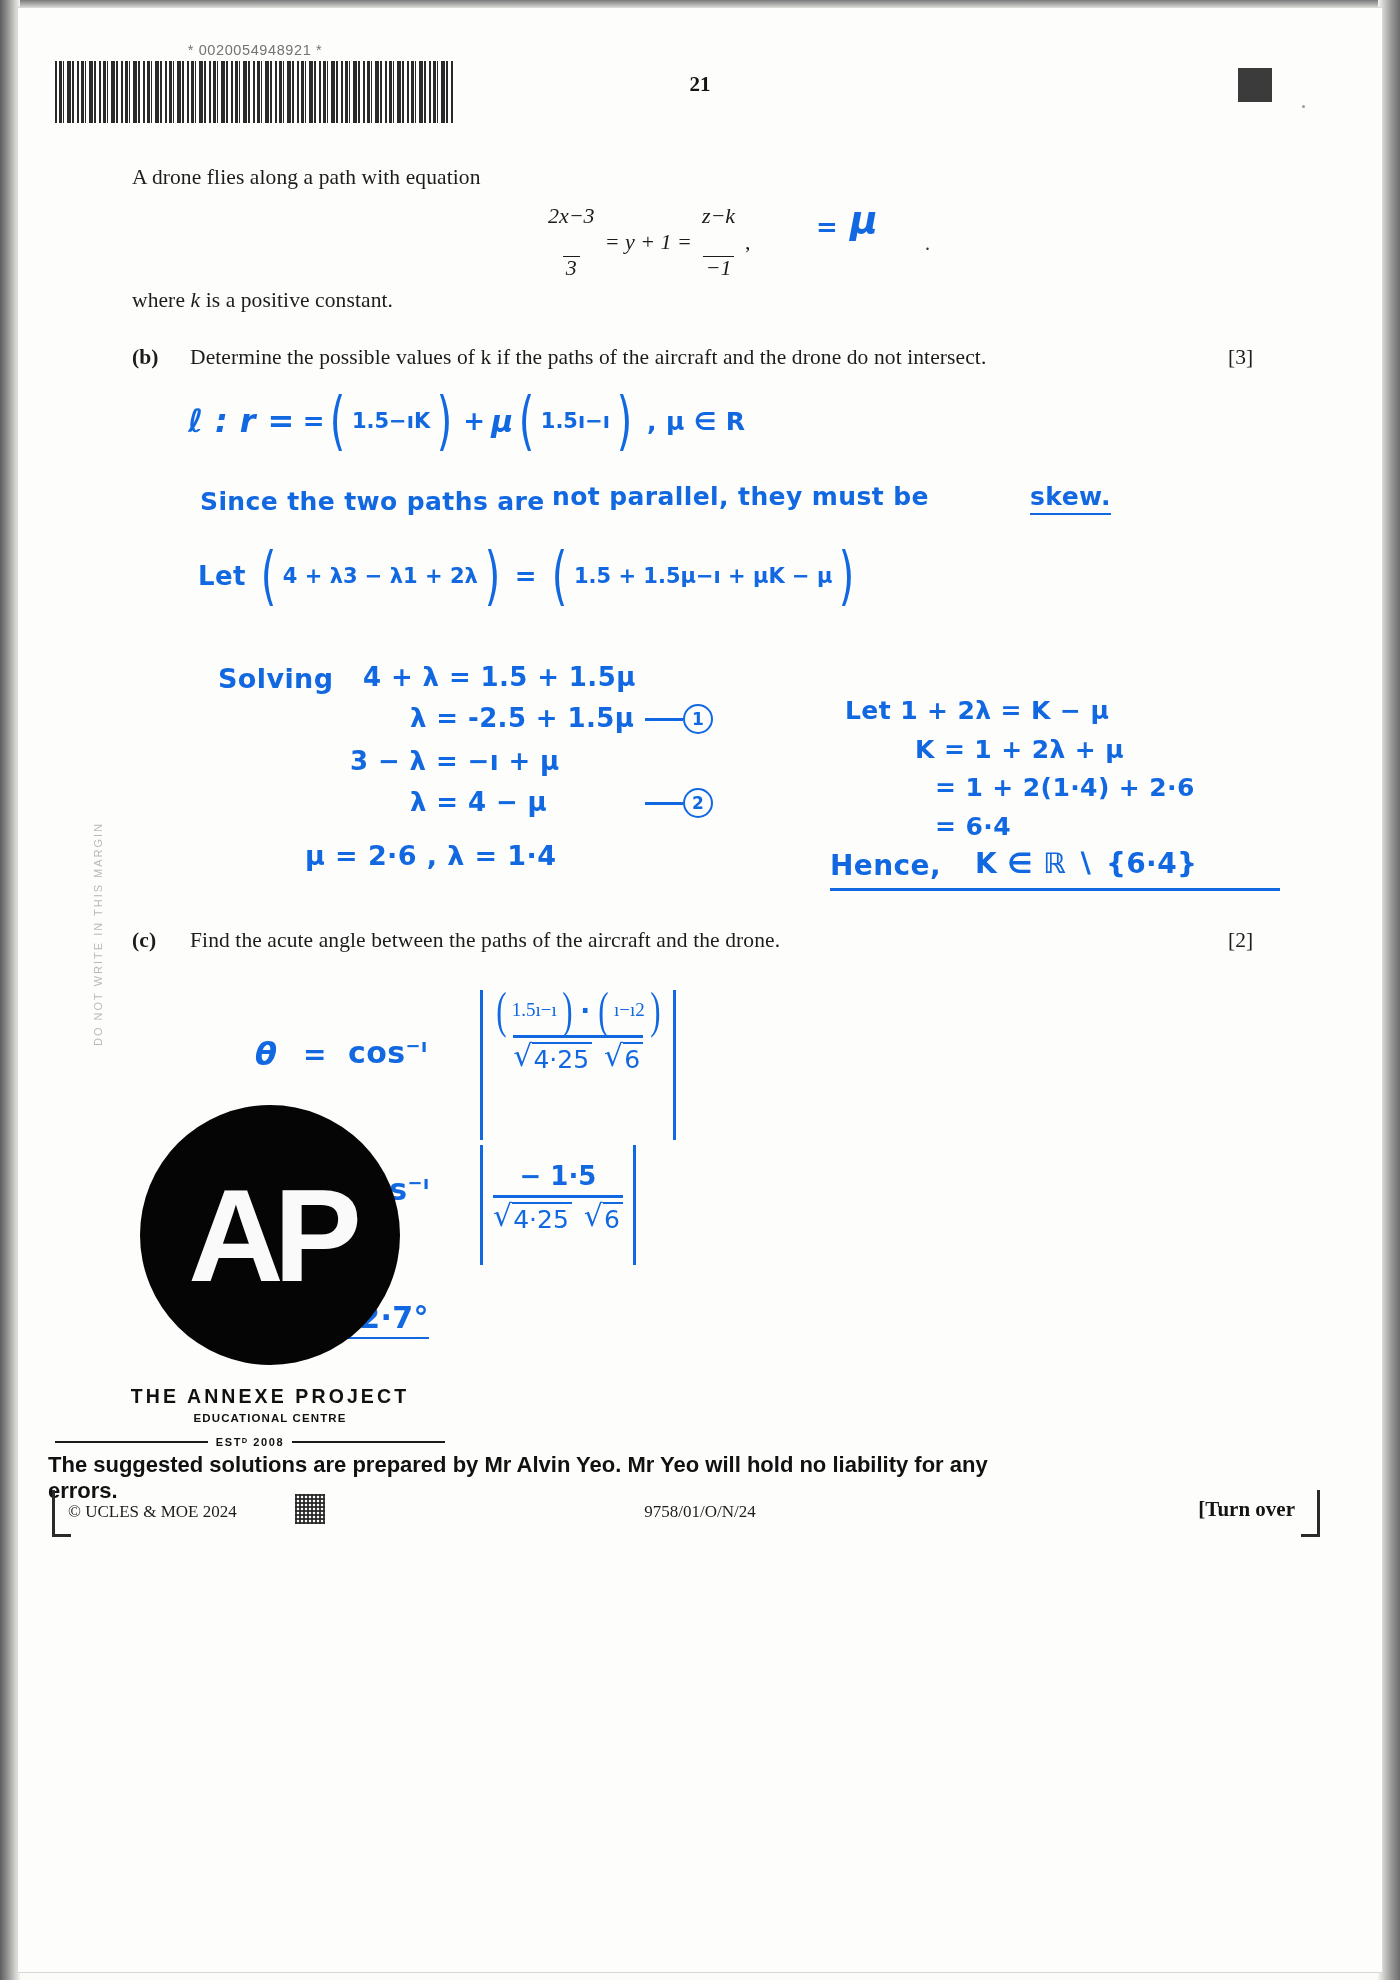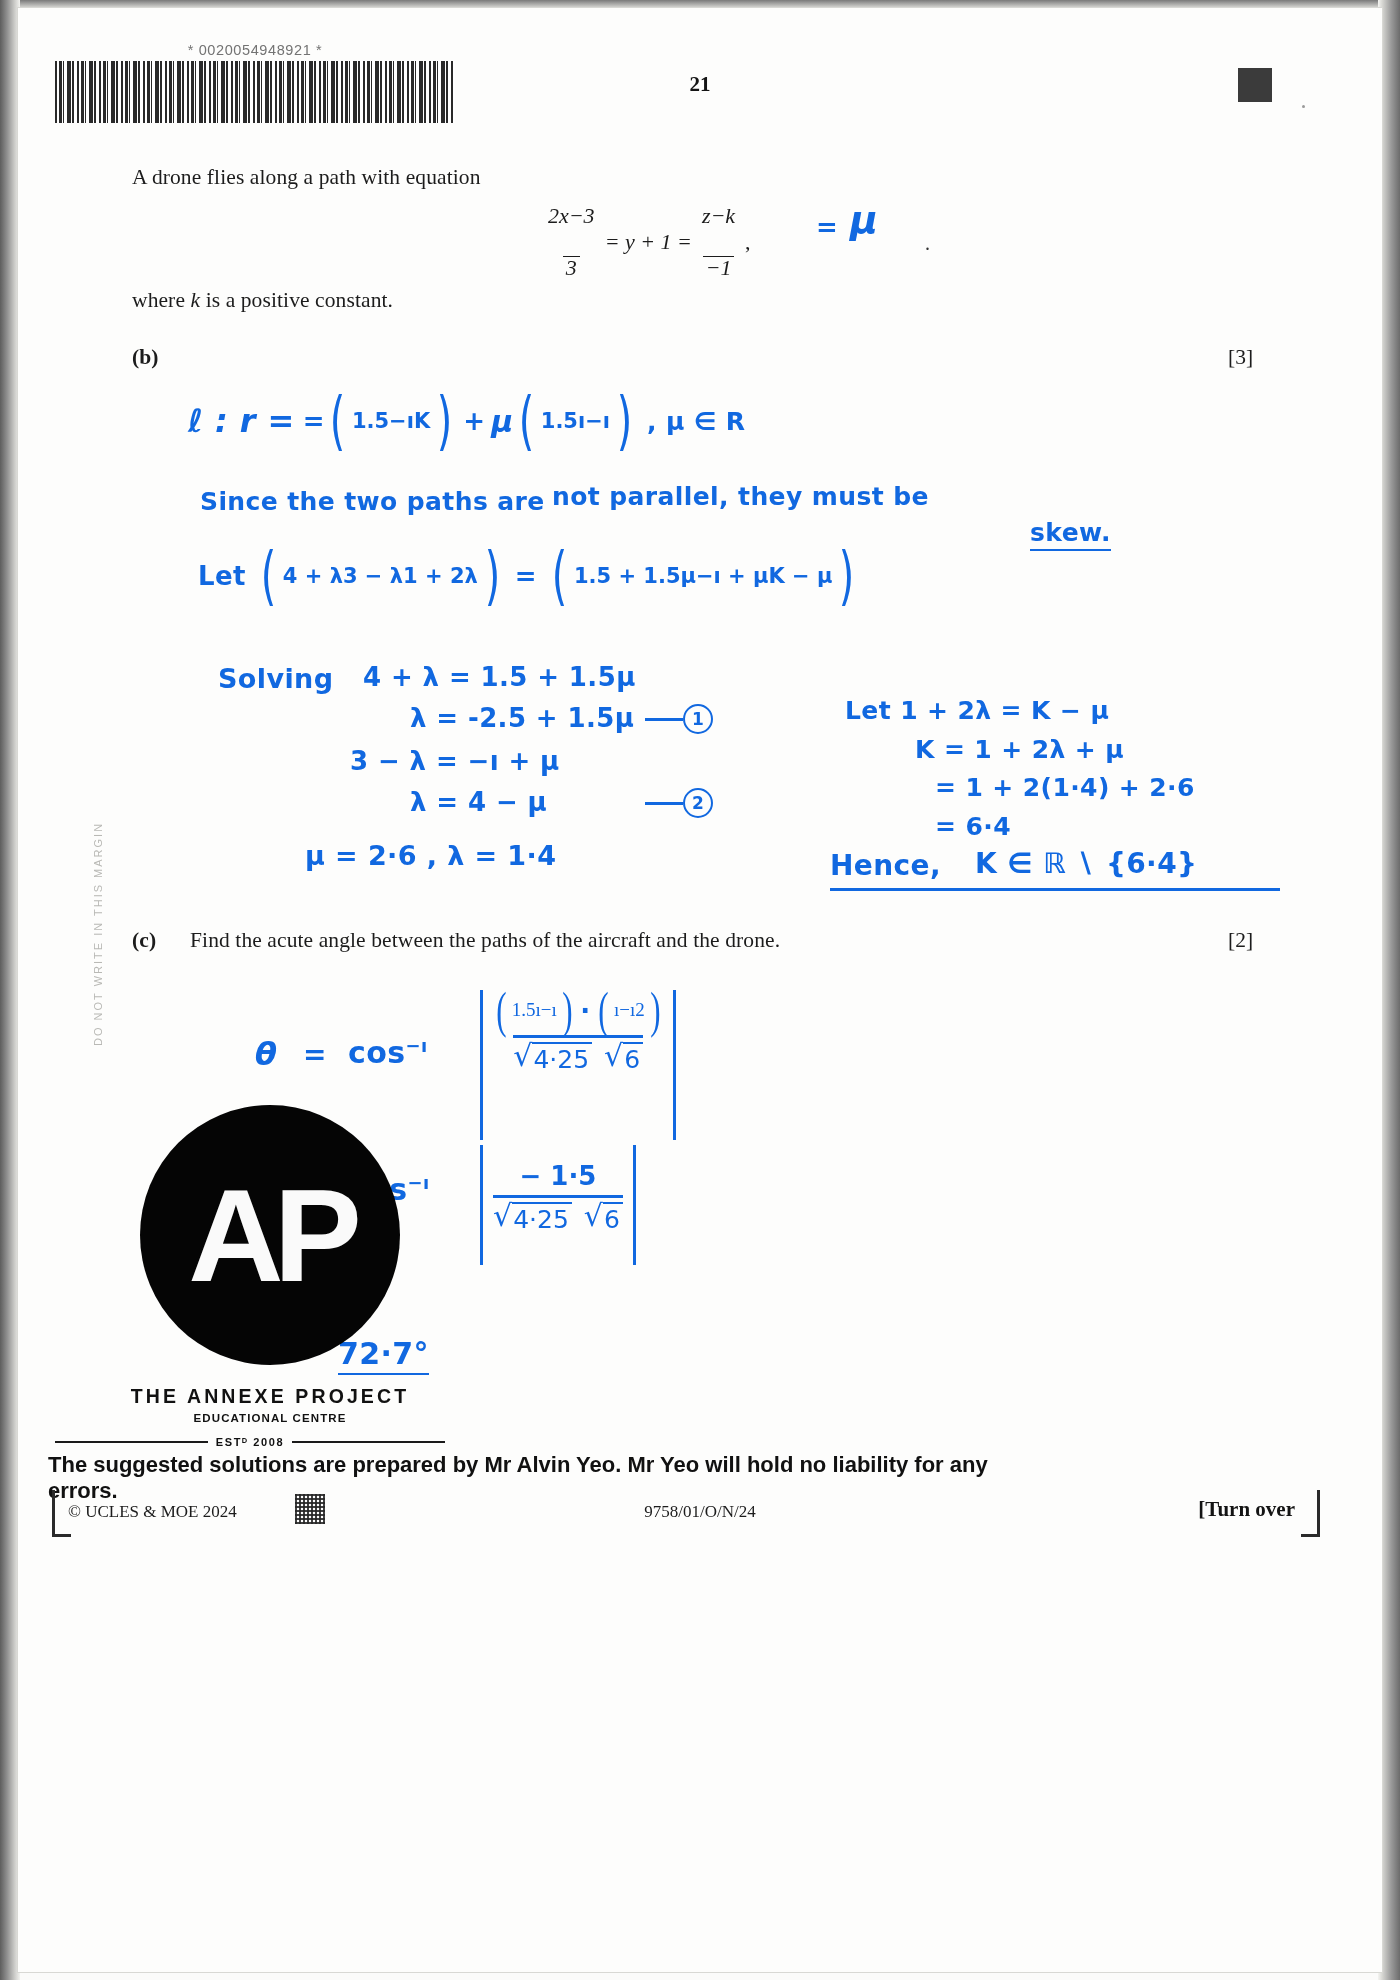--- a/index.html
+++ b/index.html
@@ -50,21 +50,21 @@
           font-family:"DejaVu Sans",sans-serif;font-weight:bold;}
   .vec{display:inline-flex;align-items:center;}
   .par{font-size:64px;font-weight:400;line-height:.82;transform:scaleX(.62);color:#1168e0;}
   .par.sm{font-size:50px;}
   .col{display:inline-flex;flex-direction:row;align-items:center;line-height:1.08;
        font-size:21px;padding:0 2px;}
   .col.l{align-items:flex-start;}
   .circnum{display:inline-flex;align-items:center;justify-content:center;width:26px;height:26px;
       border:2.2px solid #1168e0;border-radius:50%;font-size:17px;font-weight:bold;color:#1168e0;
       font-family:"DejaVu Sans",sans-serif;}
-  .uline{border-bottom:2.6px solid #1168e0;padding-bottom:2px;margin-top:36px;}
+  .uline{border-bottom:2.6px solid #1168e0;padding-bottom:2px;}
   .hrule{position:absolute;height:3px;background:#1168e0;}
 
   
   .bigabs{position:absolute;display:flex;align-items:stretch;color:#1168e0;}
   .bar{width:3px;background:#1168e0;}
   .fr{display:flex;flex-direction:column;align-items:center;padding:0 10px;}
   .fr .fnum{padding-bottom:4px;}
   .fr .fden{border-top:3px solid #1168e0;padding-top:4px;}
   .sqrt{display:inline-flex;align-items:flex-start;font-family:"DejaVu Sans",sans-serif;}
   .sqrt .rad{font-size:30px;line-height:.95;}
@@ -145,20 +145,21 @@
 
   <span class="hw" style="left:816px;top:212px;font-size:26px;">=</span>
   <span class="hw it" style="left:850px;top:198px;font-size:38px;">μ</span>
   <span style="position:absolute;left:925px;top:232px;font-size:20px;color:#333;">.</span>
 
   <div class="ptext" style="left:132px;top:288px;">
     where <span class="it">k</span> is a positive constant.
   </div>
 
   <div class="ptext bd" style="left:132px;top:345px;">(b)</div>
+  <div class="ptext" style="left:190px;top:345px;">Determine the possible values of k if the paths of the aircraft and the drone do not intersect.</div>
   <div class="marks" style="left:1228px;top:345px;">[3]</div>
 
   <div class="vecgrp" style="left:188px;top:395px;">
     <span class="hw it" style="position:static;font-size:32px;">ℓ : r =</span>
     <span style="display:inline-block;width:8px;"></span>
     <span class="hw" style="position:static;font-size:26px;">=</span>
     <span class="vec">
       <span class="par">(</span>
       <span class="col">
         <span>1.5</span>

